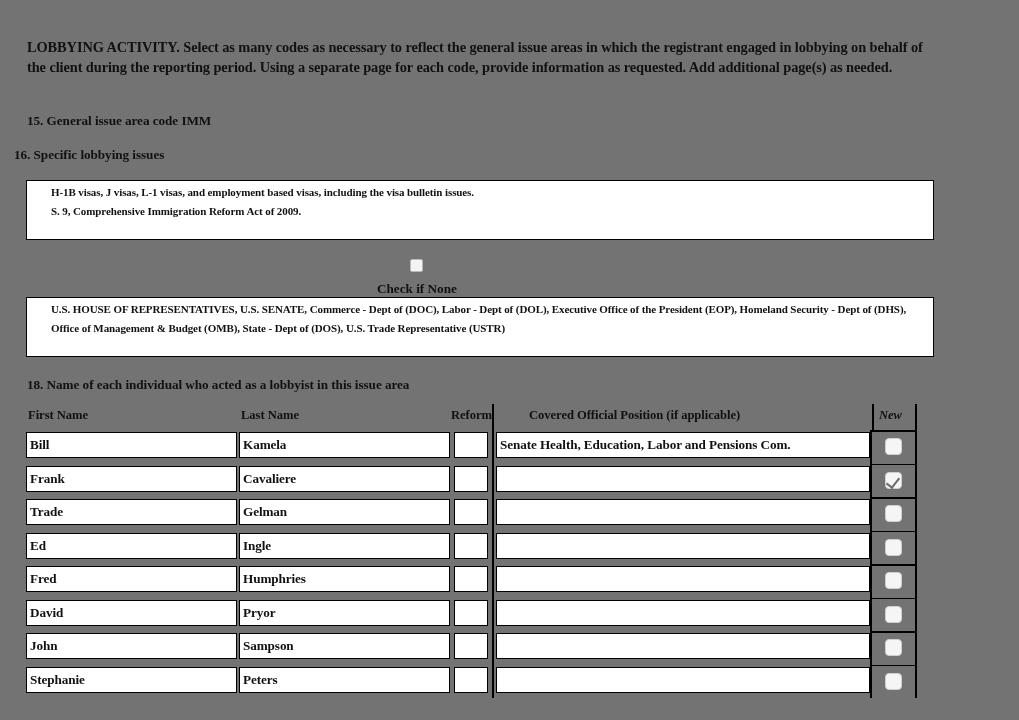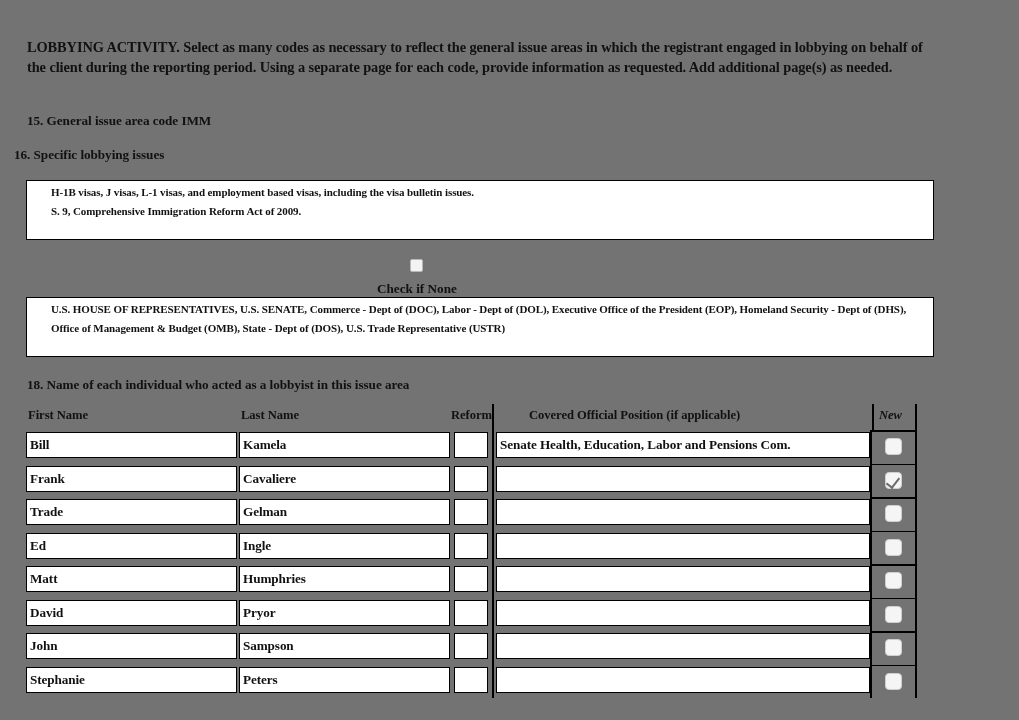--- a/index.html
+++ b/index.html
@@ -305,21 +305,21 @@
           <div class="cell c-cover"><span></span></div>
           <div class="row-vert v-suffix"></div>
           <div class="row-vert v-new"></div>
           <div class="row-vert v-end"></div>
           <div class="row-sep"></div>
           <div class="c-new">
             <span class="newbox"></span>
           </div>
         </div>
         <div class="lob-row">
-          <div class="cell c-first"><span>Matt</span></div>
+          <div class="cell c-first"><span>Fred</span></div>
           <div class="cell c-last"><span>Humphries</span></div>
           <div class="cell c-suffix"><span></span></div>
           <div class="cell c-cover"><span></span></div>
           <div class="row-vert v-suffix"></div>
           <div class="row-vert v-new"></div>
           <div class="row-vert v-end"></div>
           <div class="row-sep"></div>
           <div class="c-new">
             <span class="newbox"></span>
           </div>

